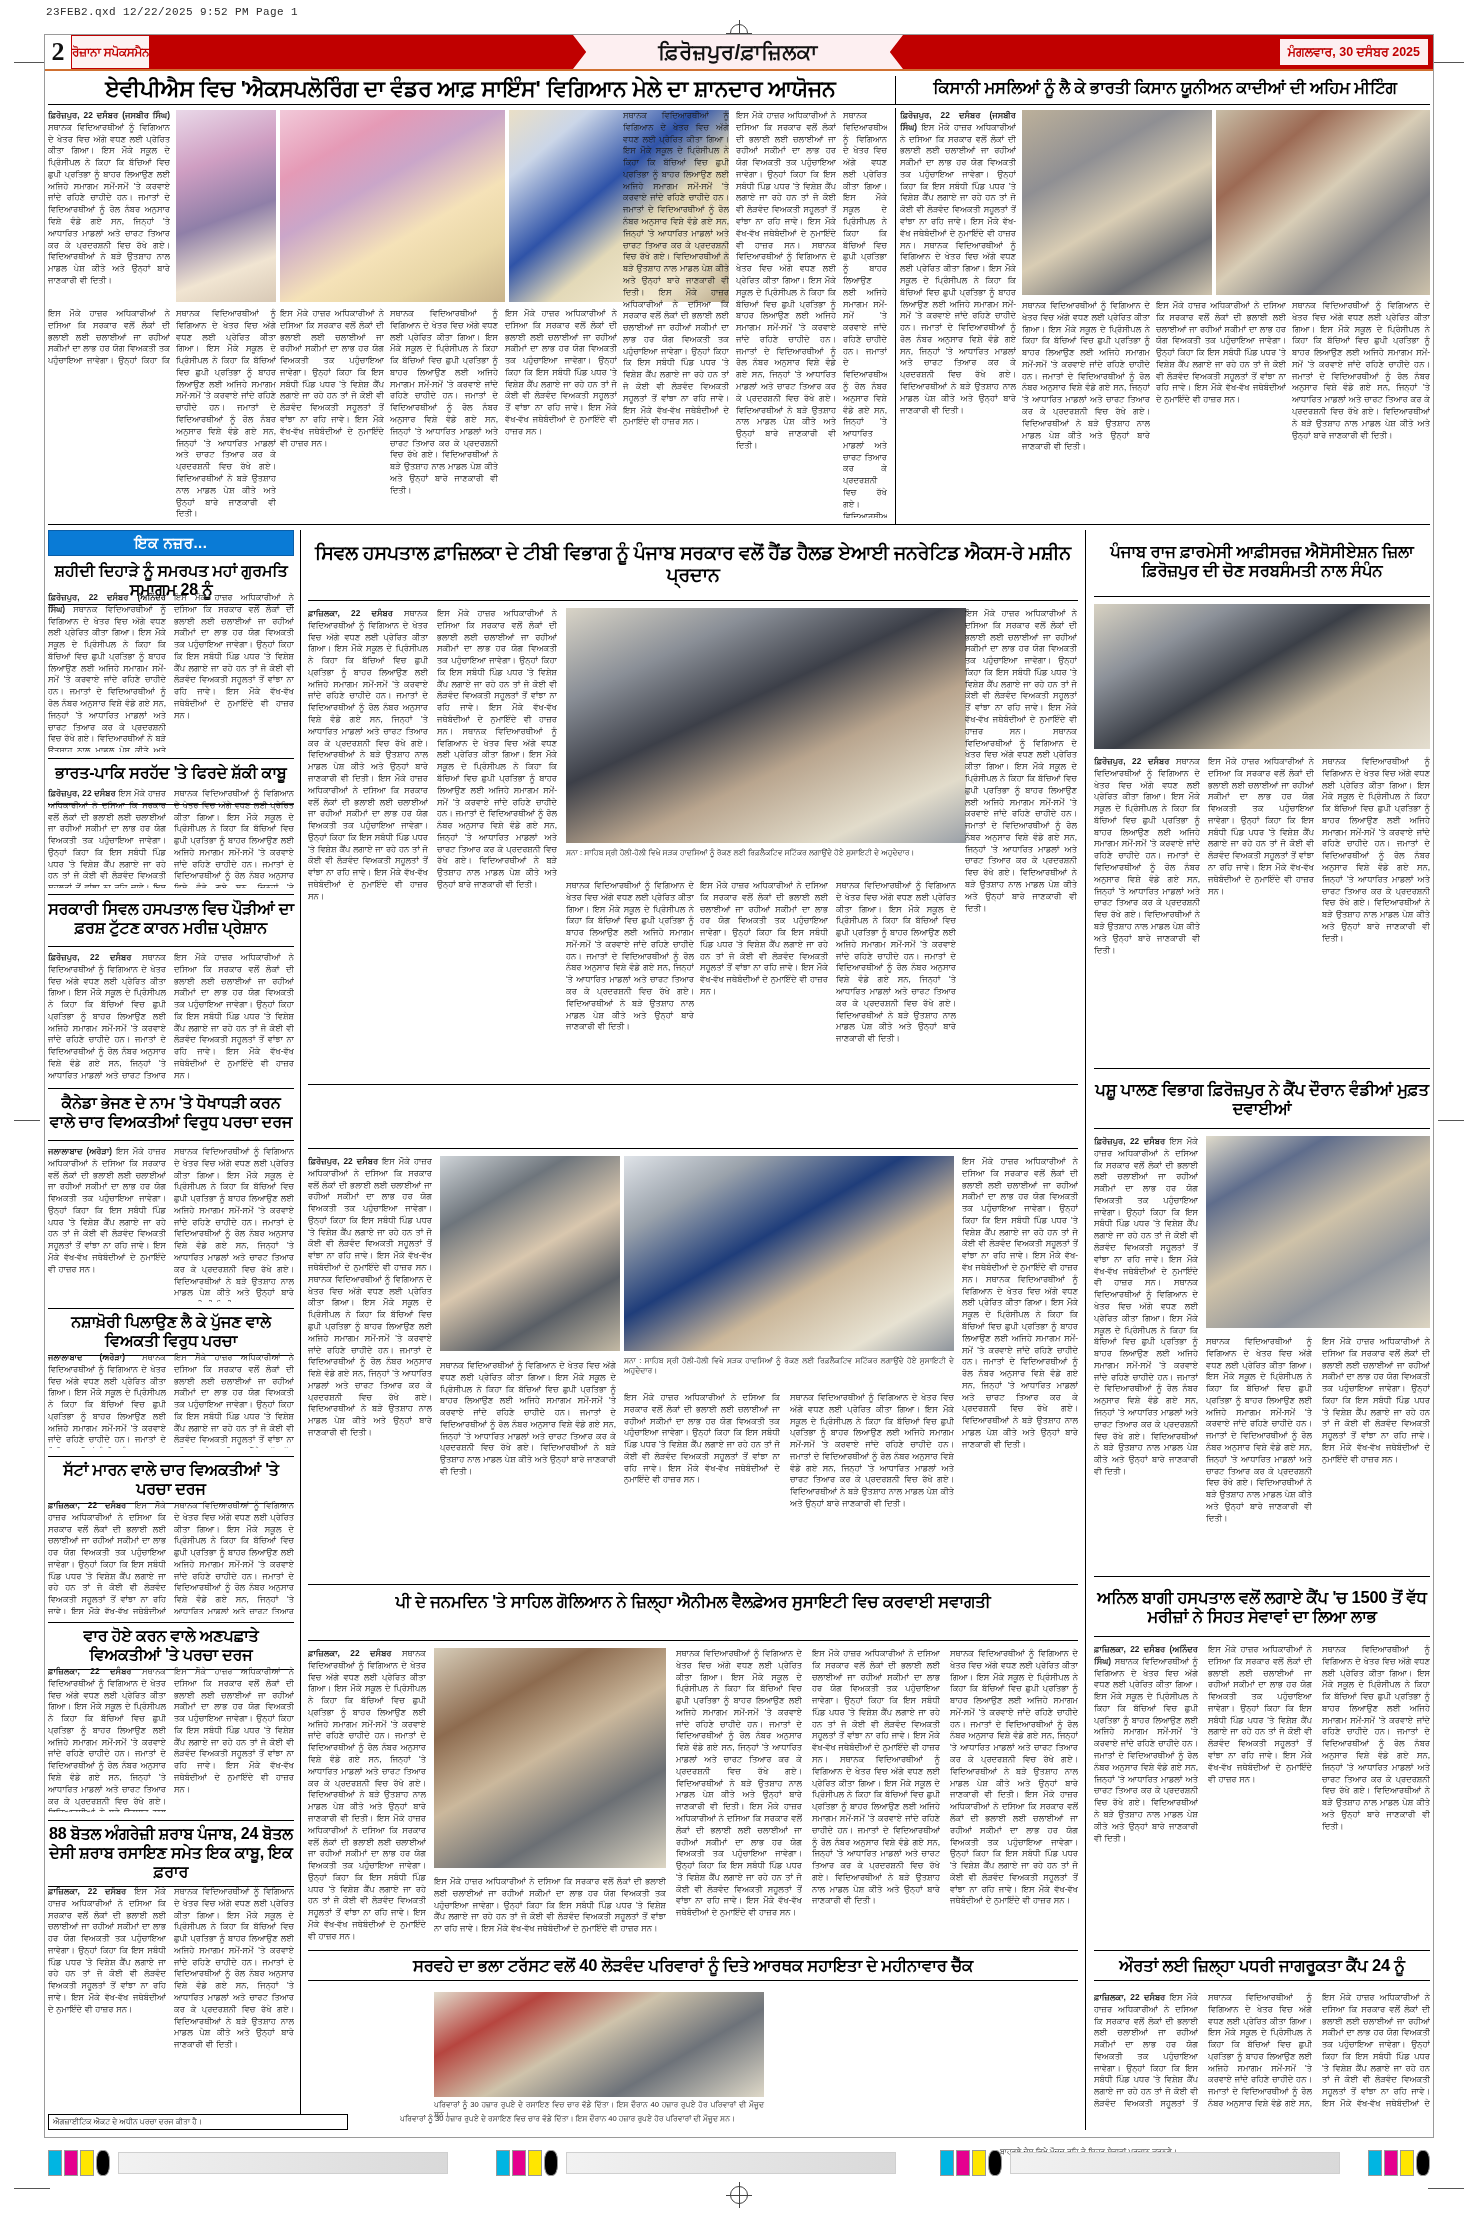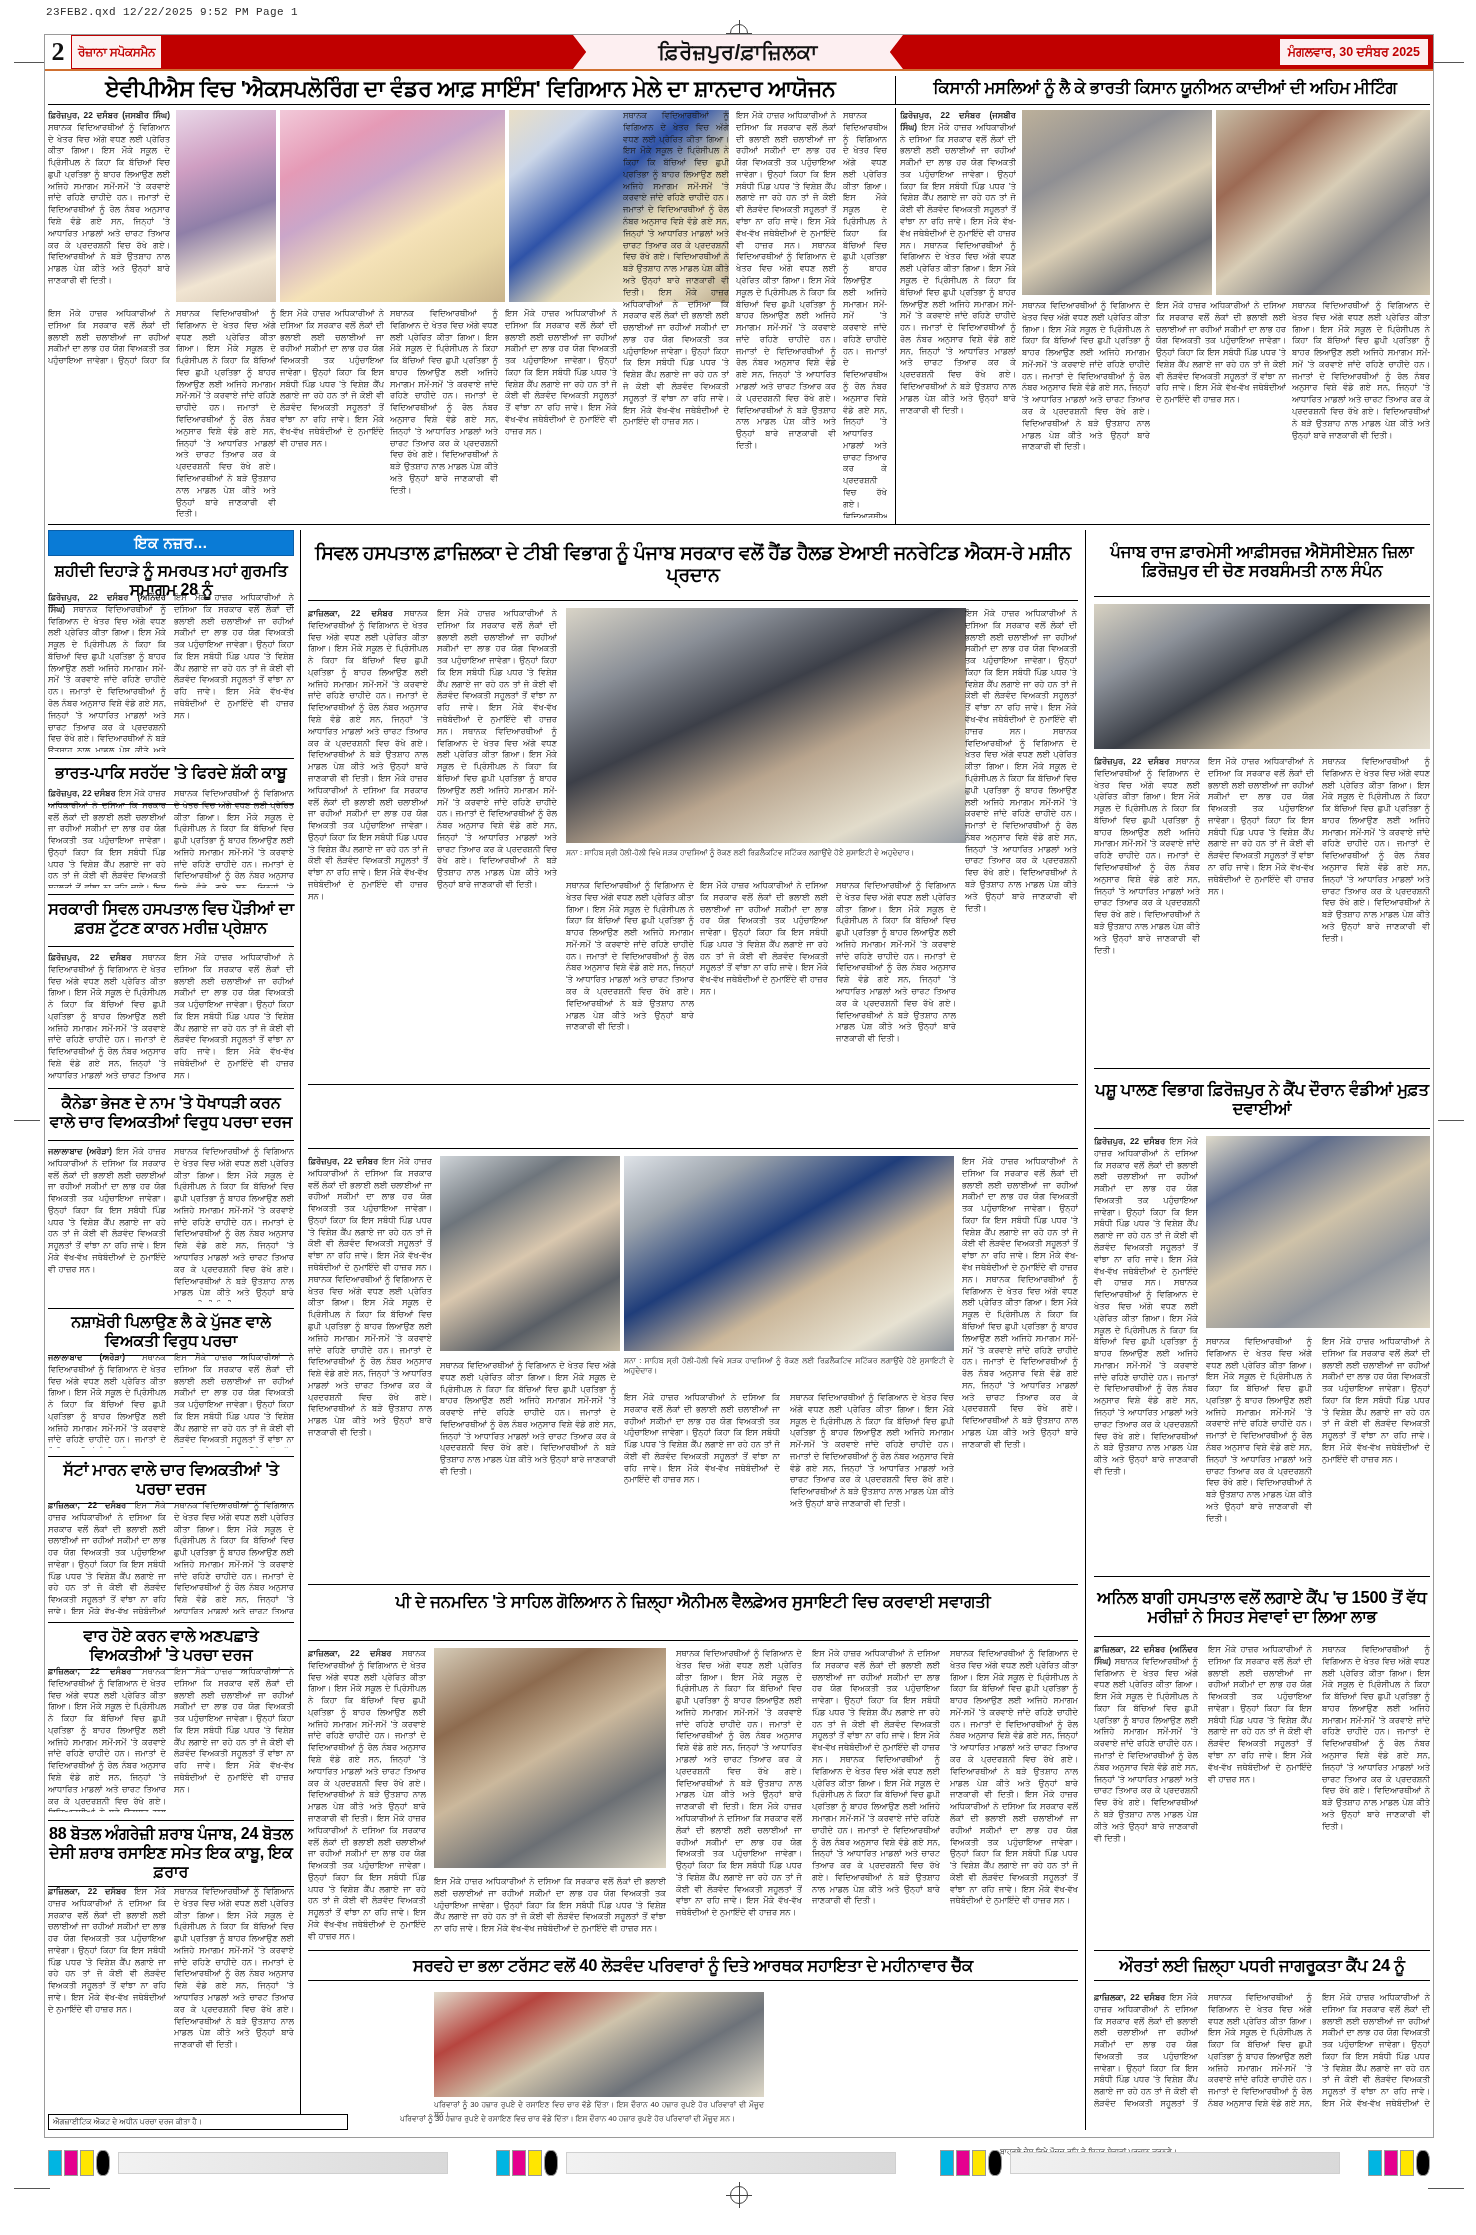--- a/index.html
+++ b/index.html
@@ -67,21 +67,21 @@
     display: flex; align-items: center; justify-content: center;
     color: #111; background: #fff;
     font-weight: bold; font-size: 26px; line-height: 1;
     font-family: "Liberation Serif", "DejaVu Serif", serif;
   }
   .mast-edition {
     background: #fdf2f2;
     border: 1px solid #c00000;
     color: #c00000;
     font-size: 12px; font-weight: bold;
-    display: flex; align-items: center; padding: 0 6px;
+    display: flex; align-items: center; padding: 0 0;
     white-space: nowrap;
     letter-spacing: -.3px;
   }
   .mast-spacer { flex: 1; }
   .mast-center {
     position: absolute;
     left: 50%; top: 0; transform: translateX(-50%);
     height: 34px; min-width: 330px;
     background: #fdeff1;
     display: flex; align-items: center; justify-content: center;

